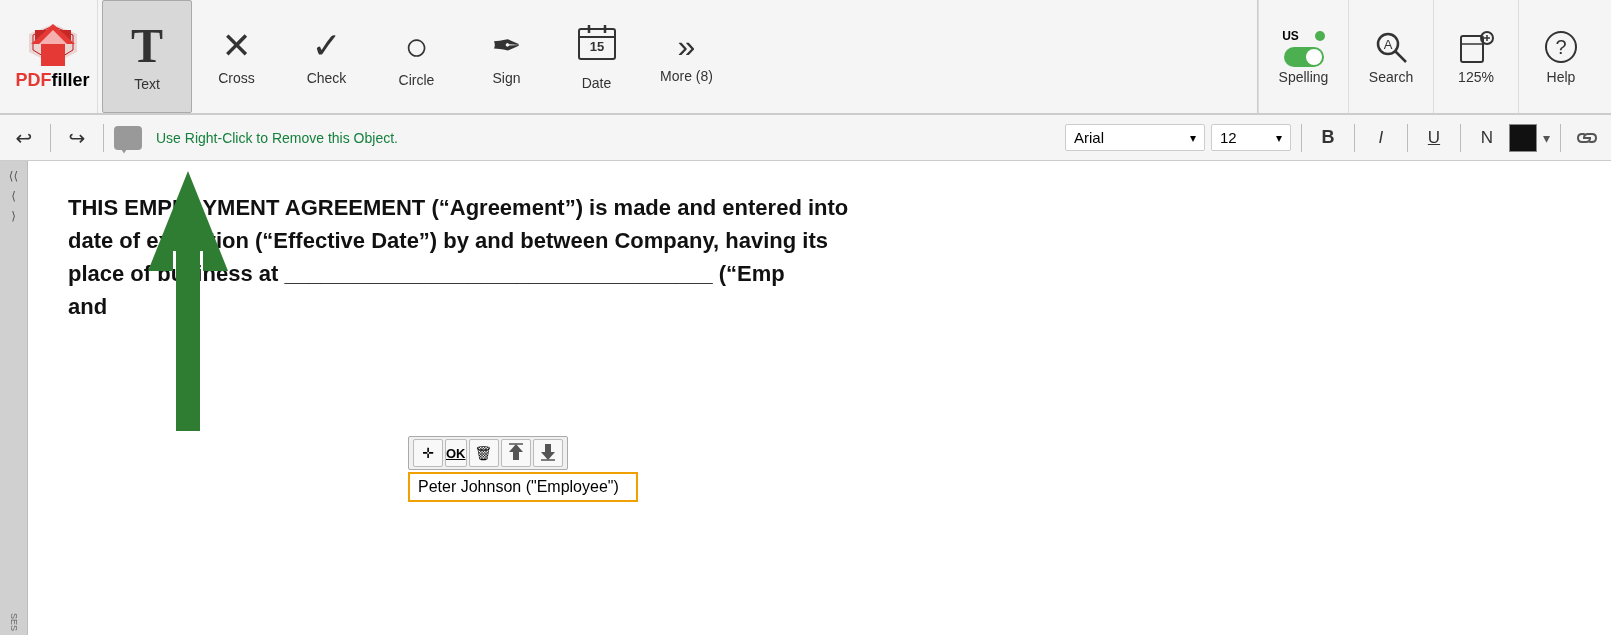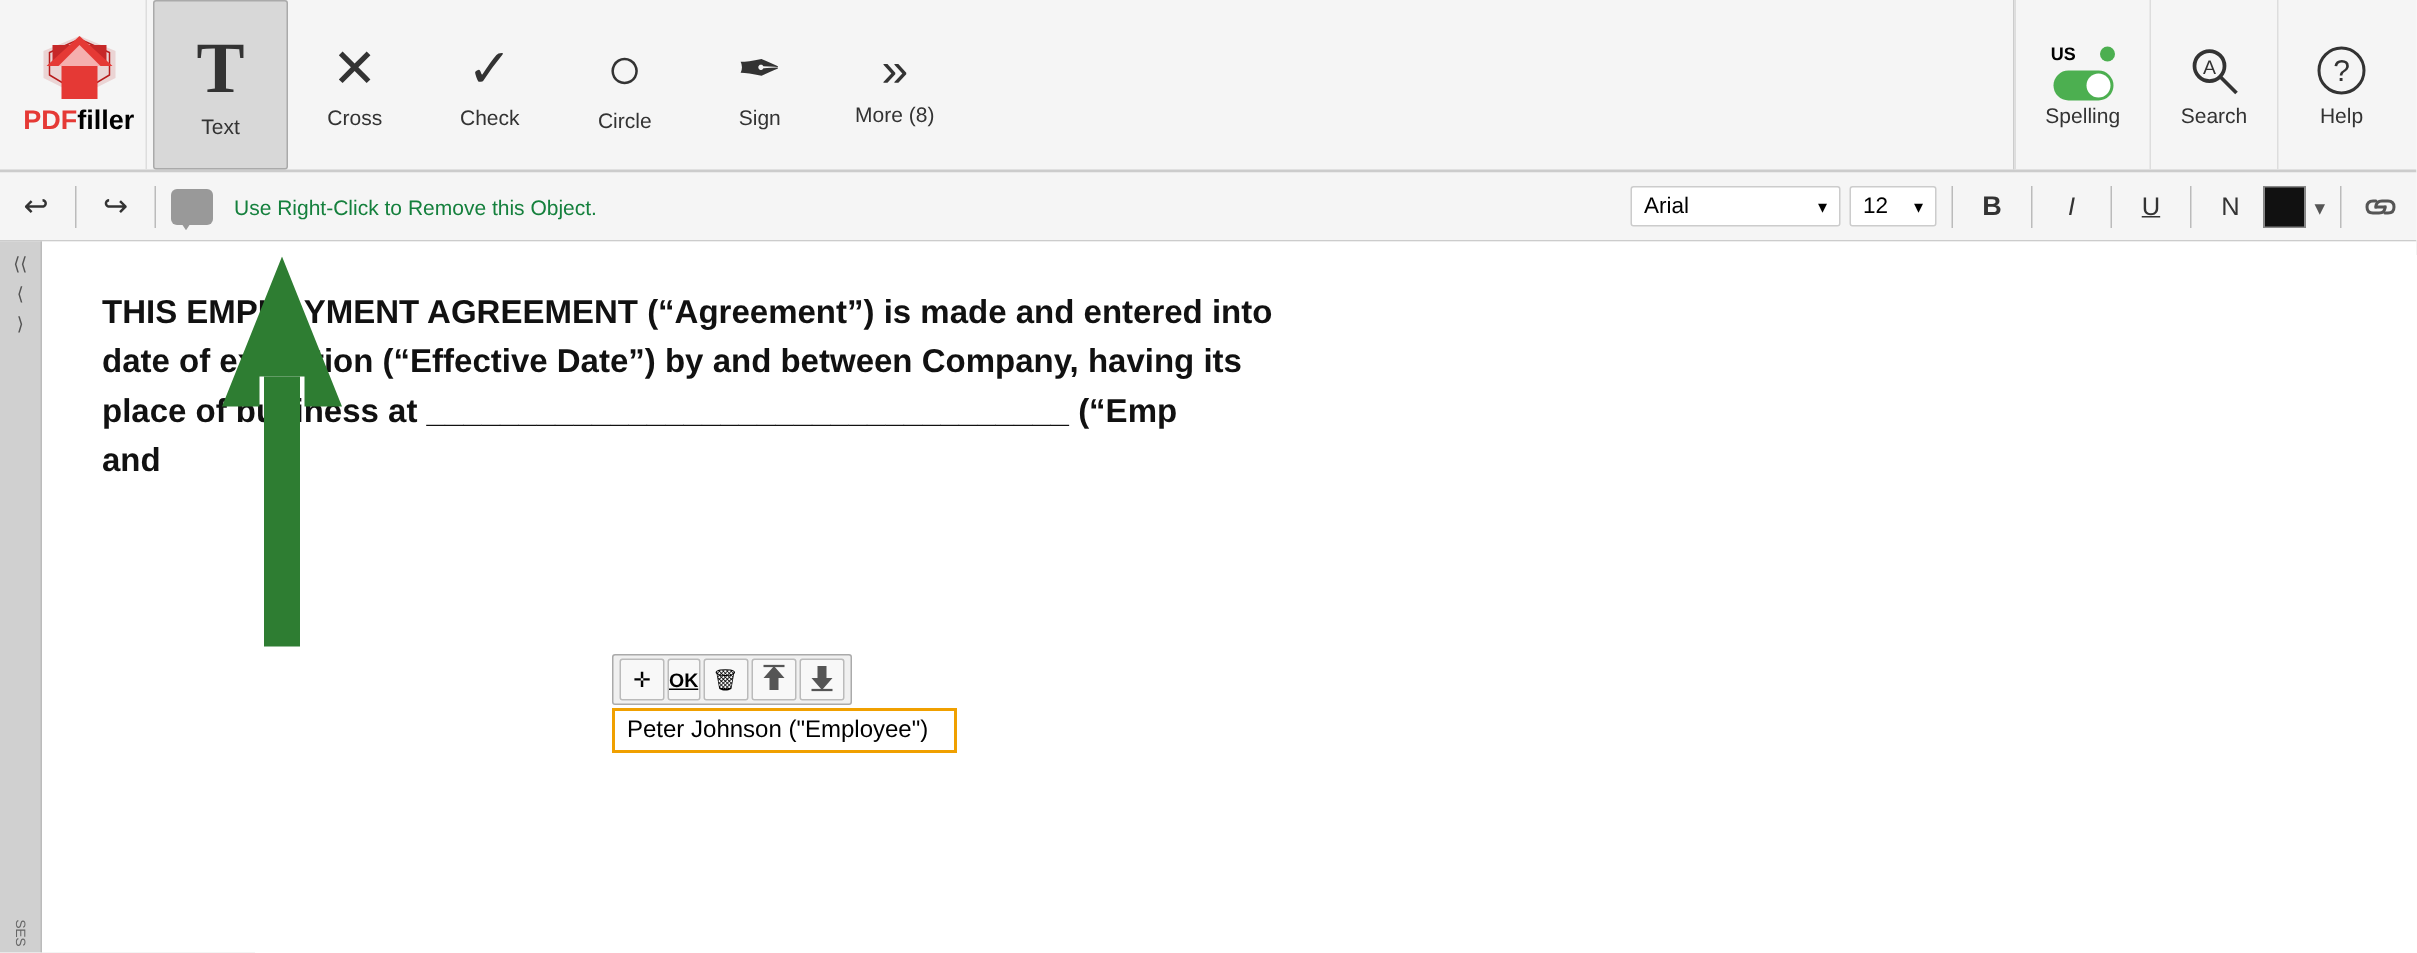--- a/index.html
+++ b/index.html
@@ -176,21 +176,21 @@
       gap: 34px;
     }
     .font-size-select {
       display: flex;
       align-items: center;
       background: white;
       border: 1px solid #ccc;
       border-radius: 2px;
       padding: 4px 8px;
       cursor: pointer;
-      width: 58px;
+      width: 80px;
       justify-content: space-between;
       font-size: 15px;
     }
     .fmt-bold { font-weight: bold; font-size: 18px; }
     .fmt-italic { font-style: italic; font-size: 17px; }
     .fmt-underline { text-decoration: underline; font-size: 17px; }
     .fmt-n { font-size: 17px; }
     .color-box {
       width: 28px;
       height: 28px;
@@ -330,20 +330,32 @@
   <div class="tool-btn">
     <div class="tool-icon" style="font-size:40px;">○</div>
     <div class="tool-label">Circle</div>
   </div>
 
   <div class="tool-btn">
     <div class="tool-icon" style="font-size:36px;">✒</div>
     <div class="tool-label">Sign</div>
   </div>
 
+  <div class="tool-btn">
+    <div class="tool-icon">
+      <svg width="40" height="40" viewBox="0 0 40 40">
+        <rect x="2" y="6" width="36" height="30" rx="2" ry="2" fill="none" stroke="#333" stroke-width="2"></rect>
+        <line x1="2" y1="14" x2="38" y2="14" stroke="#333" stroke-width="2"></line>
+        <line x1="12" y1="2" x2="12" y2="10" stroke="#333" stroke-width="2.5"></line>
+        <line x1="28" y1="2" x2="28" y2="10" stroke="#333" stroke-width="2.5"></line>
+        <text x="20" y="28" text-anchor="middle" font-size="13" font-weight="bold" fill="#333">15</text>
+      </svg>
+    </div>
+    <div class="tool-label">Date</div>
+  </div>
 
 
   <div class="tool-btn">
     <div class="tool-icon" style="font-size:32px;">»</div>
     <div class="tool-label">More (8)</div>
   </div>
 
   <div class="toolbar-right">
 
     <div class="spelling-toggle">
@@ -361,20 +373,32 @@
       <div>
         <svg width="38" height="38" viewBox="0 0 38 38">
           <circle cx="16" cy="16" r="10" fill="none" stroke="#333" stroke-width="2.5"></circle>
           <line x1="23" y1="23" x2="34" y2="34" stroke="#333" stroke-width="2.5"></line>
           <text x="16" y="21" text-anchor="middle" font-size="13" fill="#333">A</text>
         </svg>
       </div>
       <div class="tool-label">Search</div>
     </div>
 
+    <div class="right-btn">
+      <div>
+        <svg width="38" height="38" viewBox="0 0 38 38">
+          <rect x="4" y="8" width="22" height="26" rx="2" fill="none" stroke="#333" stroke-width="2"></rect>
+          <line x1="4" y1="16" x2="26" y2="16" stroke="#333" stroke-width="1.5"></line>
+          <circle cx="30" cy="10" r="6" fill="none" stroke="#333" stroke-width="2"></circle>
+          <line x1="27" y1="10" x2="33" y2="10" stroke="#333" stroke-width="1.5"></line>
+          <line x1="30" y1="7" x2="30" y2="13" stroke="#333" stroke-width="1.5"></line>
+        </svg>
+      </div>
+      <div class="tool-label">125%</div>
+    </div>
 
     <div class="right-btn">
       <div>
         <svg width="38" height="38" viewBox="0 0 38 38">
           <circle cx="19" cy="19" r="15" fill="none" stroke="#333" stroke-width="2"></circle>
           <text x="19" y="26" text-anchor="middle" font-size="20" fill="#333">?</text>
         </svg>
       </div>
       <div class="tool-label">Help</div>
     </div>

